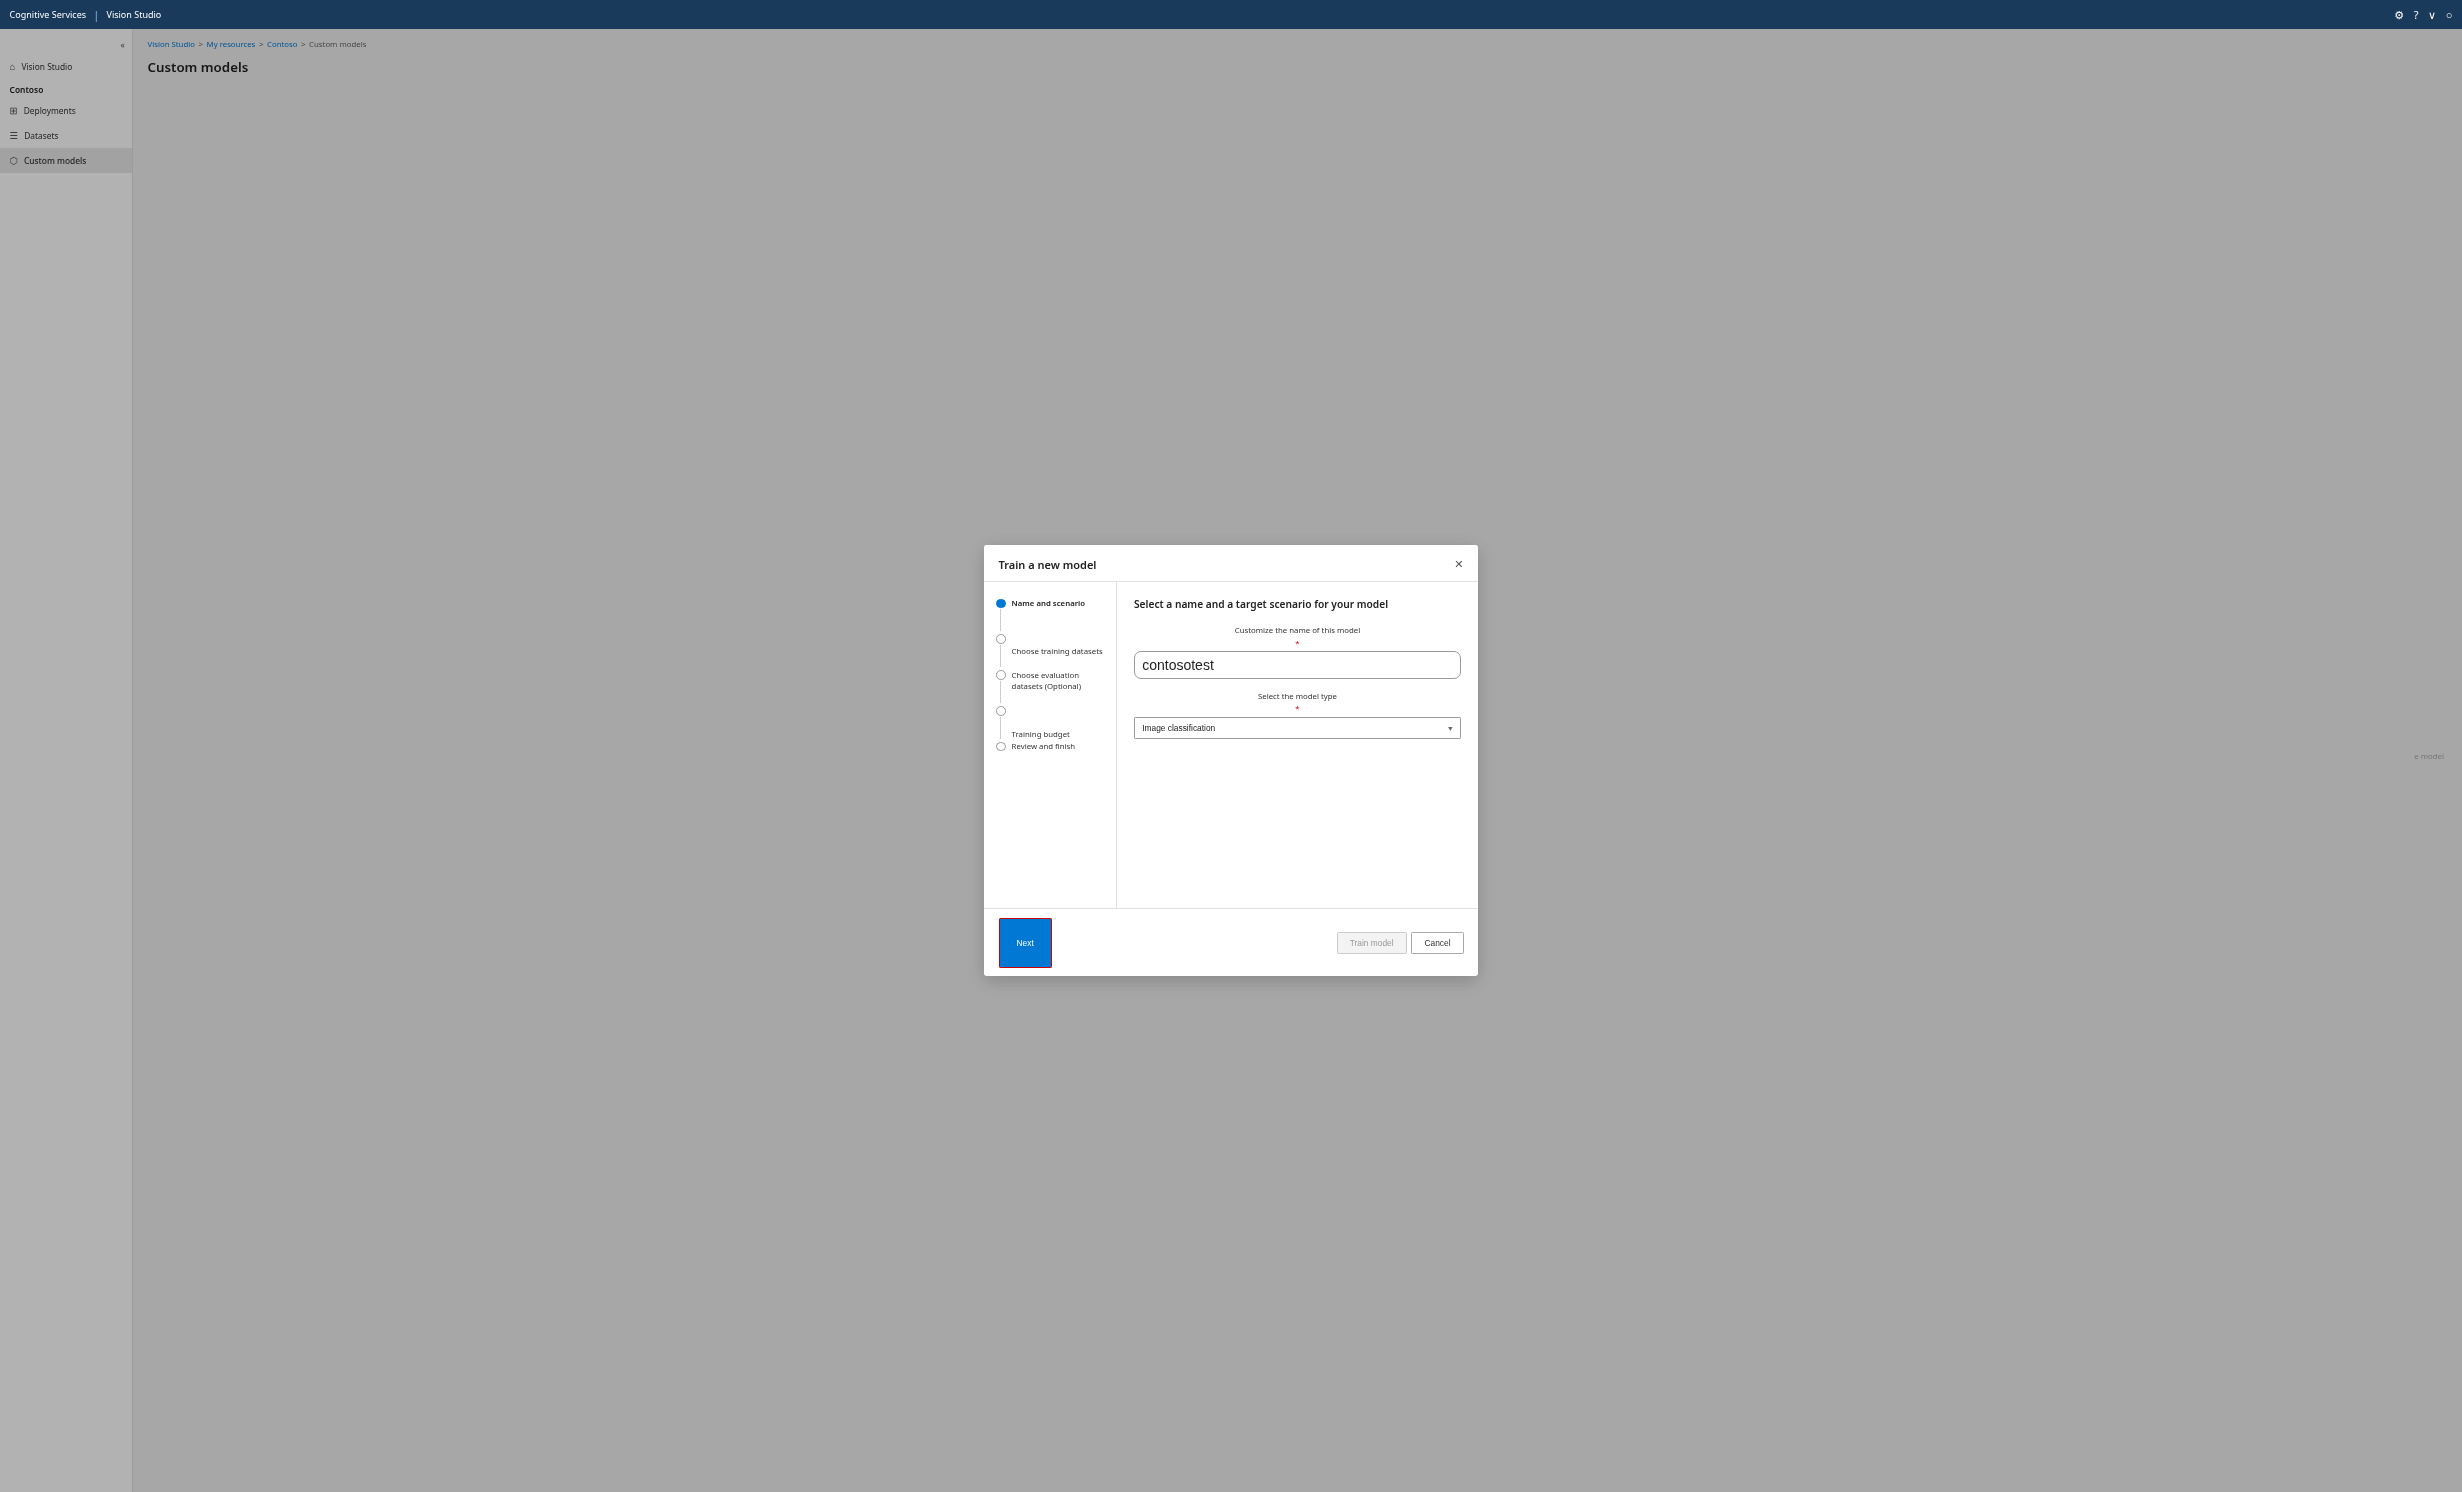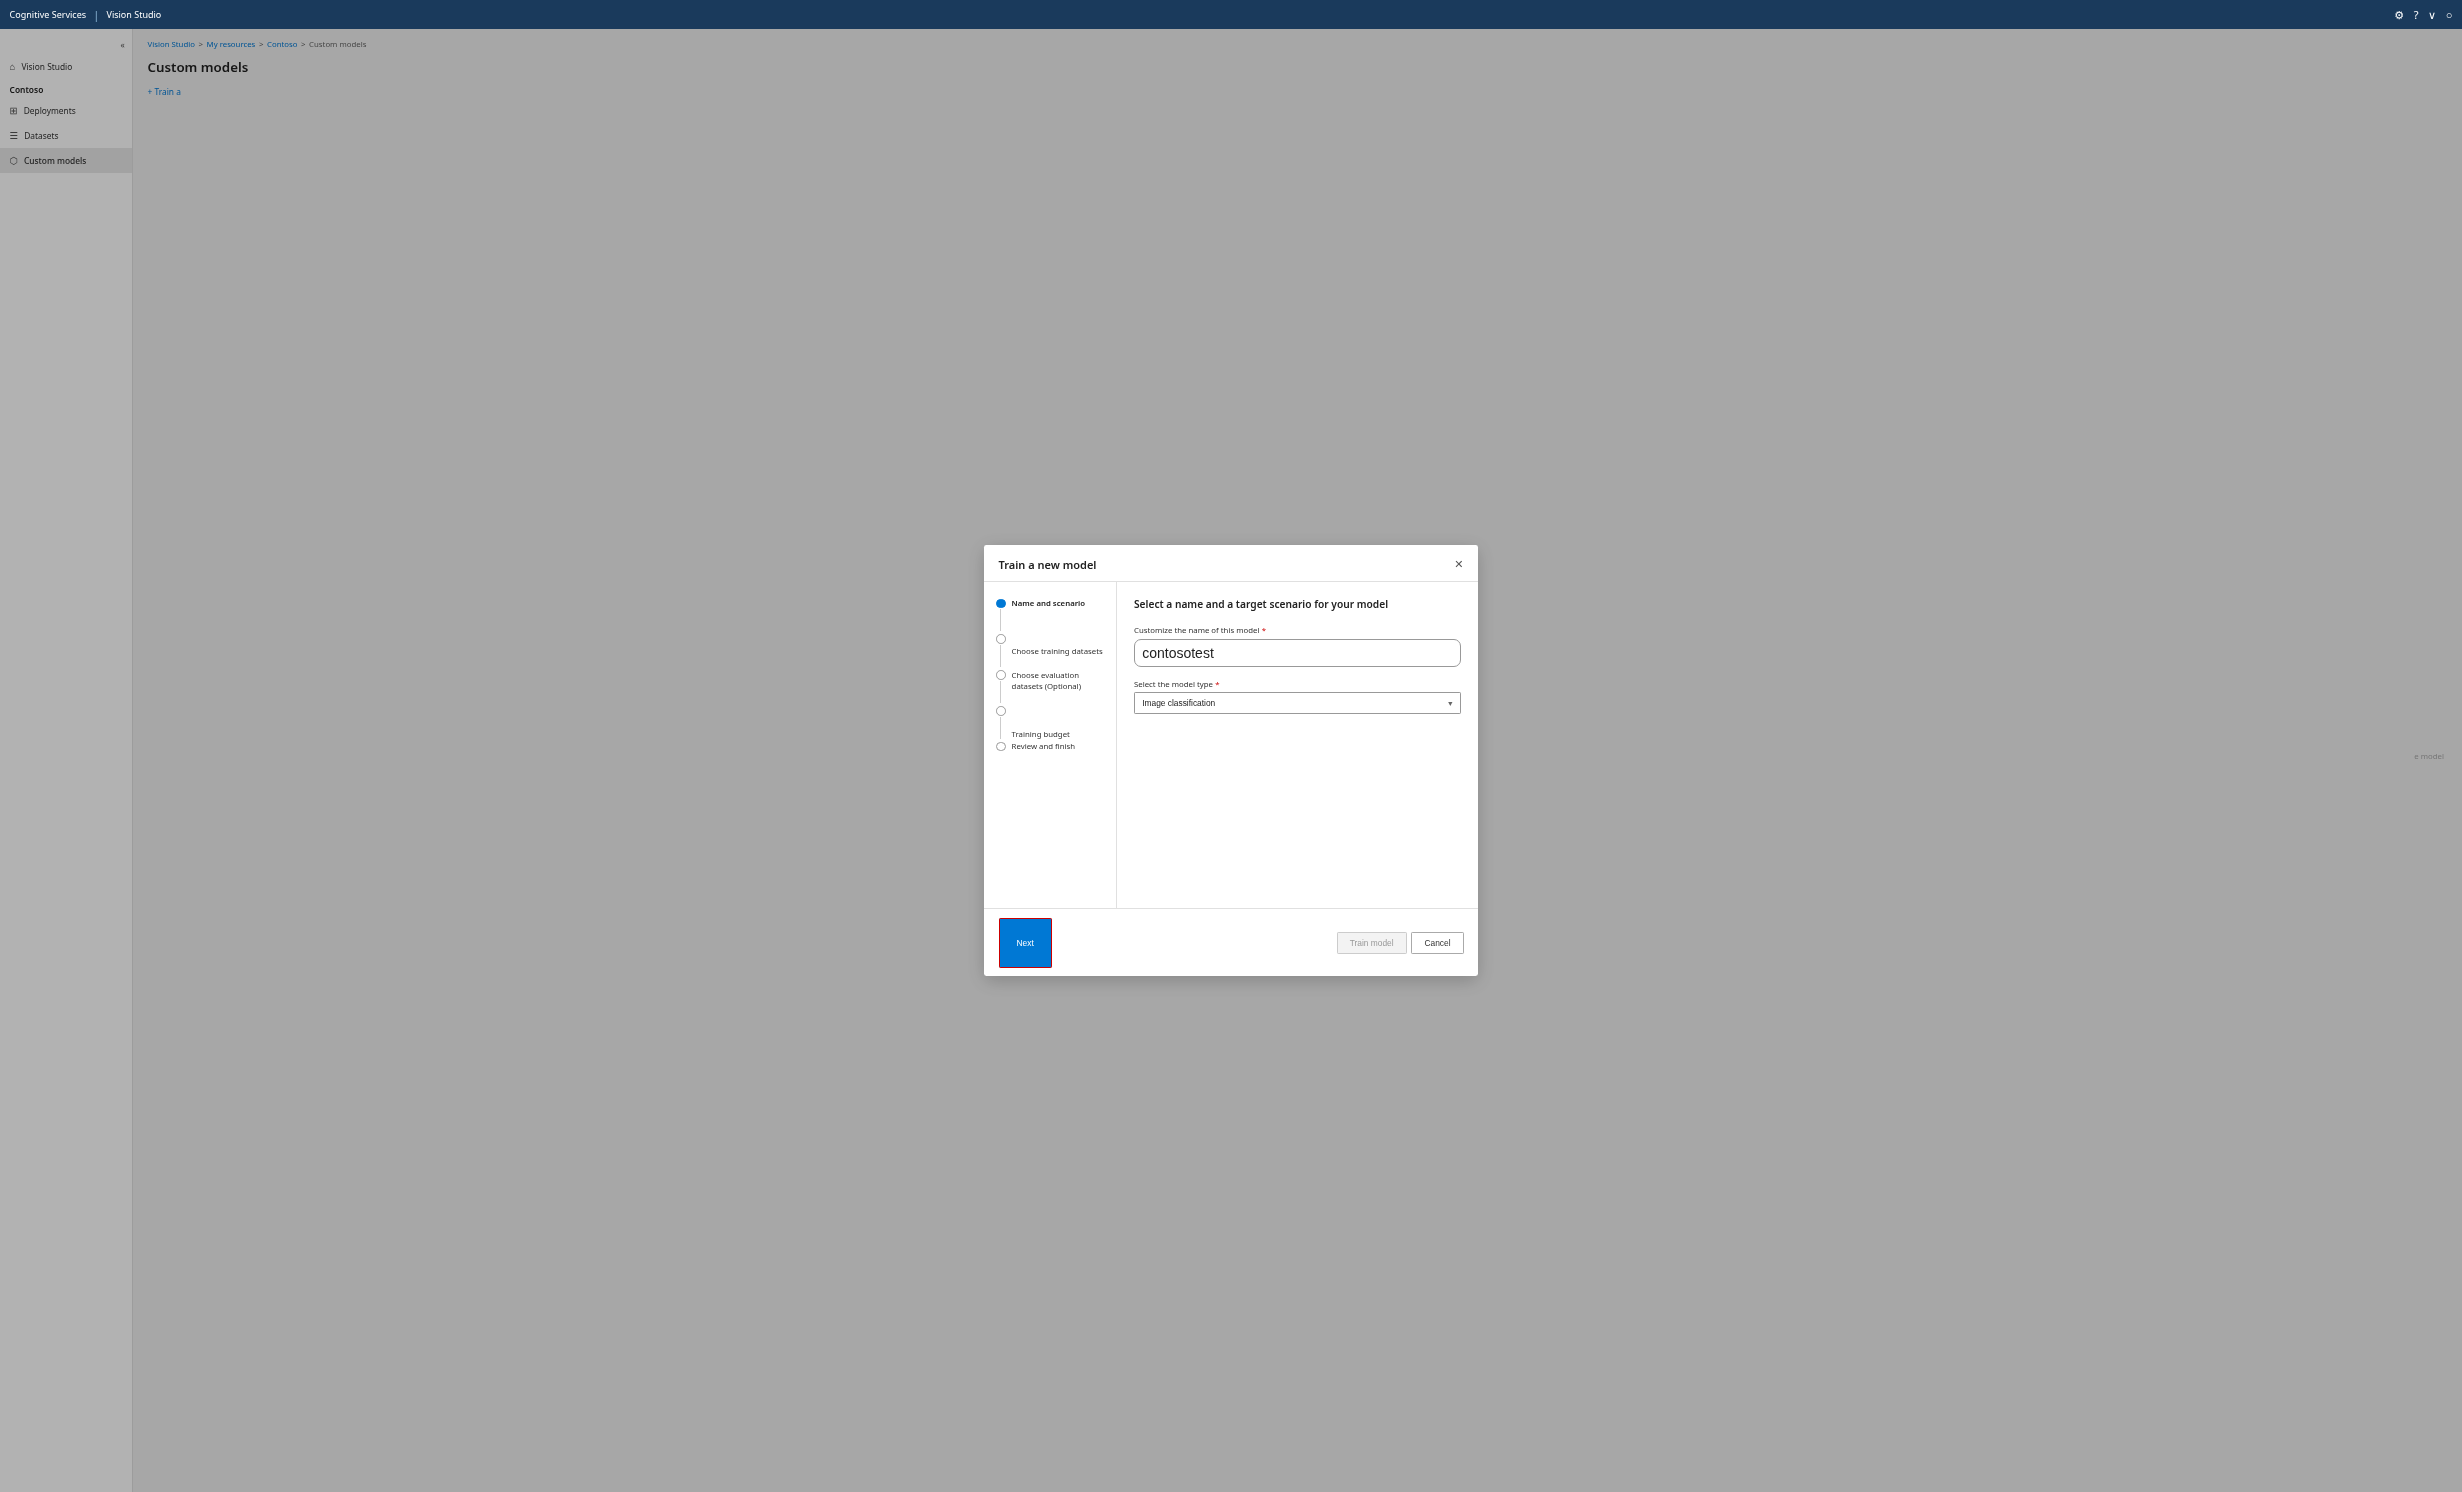--- a/index.html
+++ b/index.html
@@ -240,20 +240,21 @@
     .field-group {
       margin-bottom: 12px;
     }
     .field-label {
       font-size: 7.8px;
       color: #333;
       margin-bottom: 3.6px;
       display: flex;
       align-items: center;
       gap: 2.4px;
+      flex-direction: column;
     }
     .required-star {
       color: #cc0000;
     }
     .field-input {
       width: 100%;
       padding: 4.8px 7.2px;
       border: 0.6px solid #999;
       border-radius: 7px;
       font-size: 14px;
@@ -390,23 +391,20 @@
       <span class="breadcrumb-sep">&gt;</span>
       <span class="breadcrumb-item">My resources</span>
       <span class="breadcrumb-sep">&gt;</span>
       <span class="breadcrumb-item">Contoso</span>
       <span class="breadcrumb-sep">&gt;</span>
       <span class="breadcrumb-item current">Custom models</span>
     </nav>
 
     <h1 class="page-title">Custom models</h1>
 
-    <div class="train-action">
-      <span>+ Train a</span>
-    </div>
 
     <div class="e-model-text">e model</div>
   </main>
 </div>
 
 <div class="overlay">
   <div class="modal">
 
     <div class="modal-header">
       <span class="modal-title">Train a new model</span>

